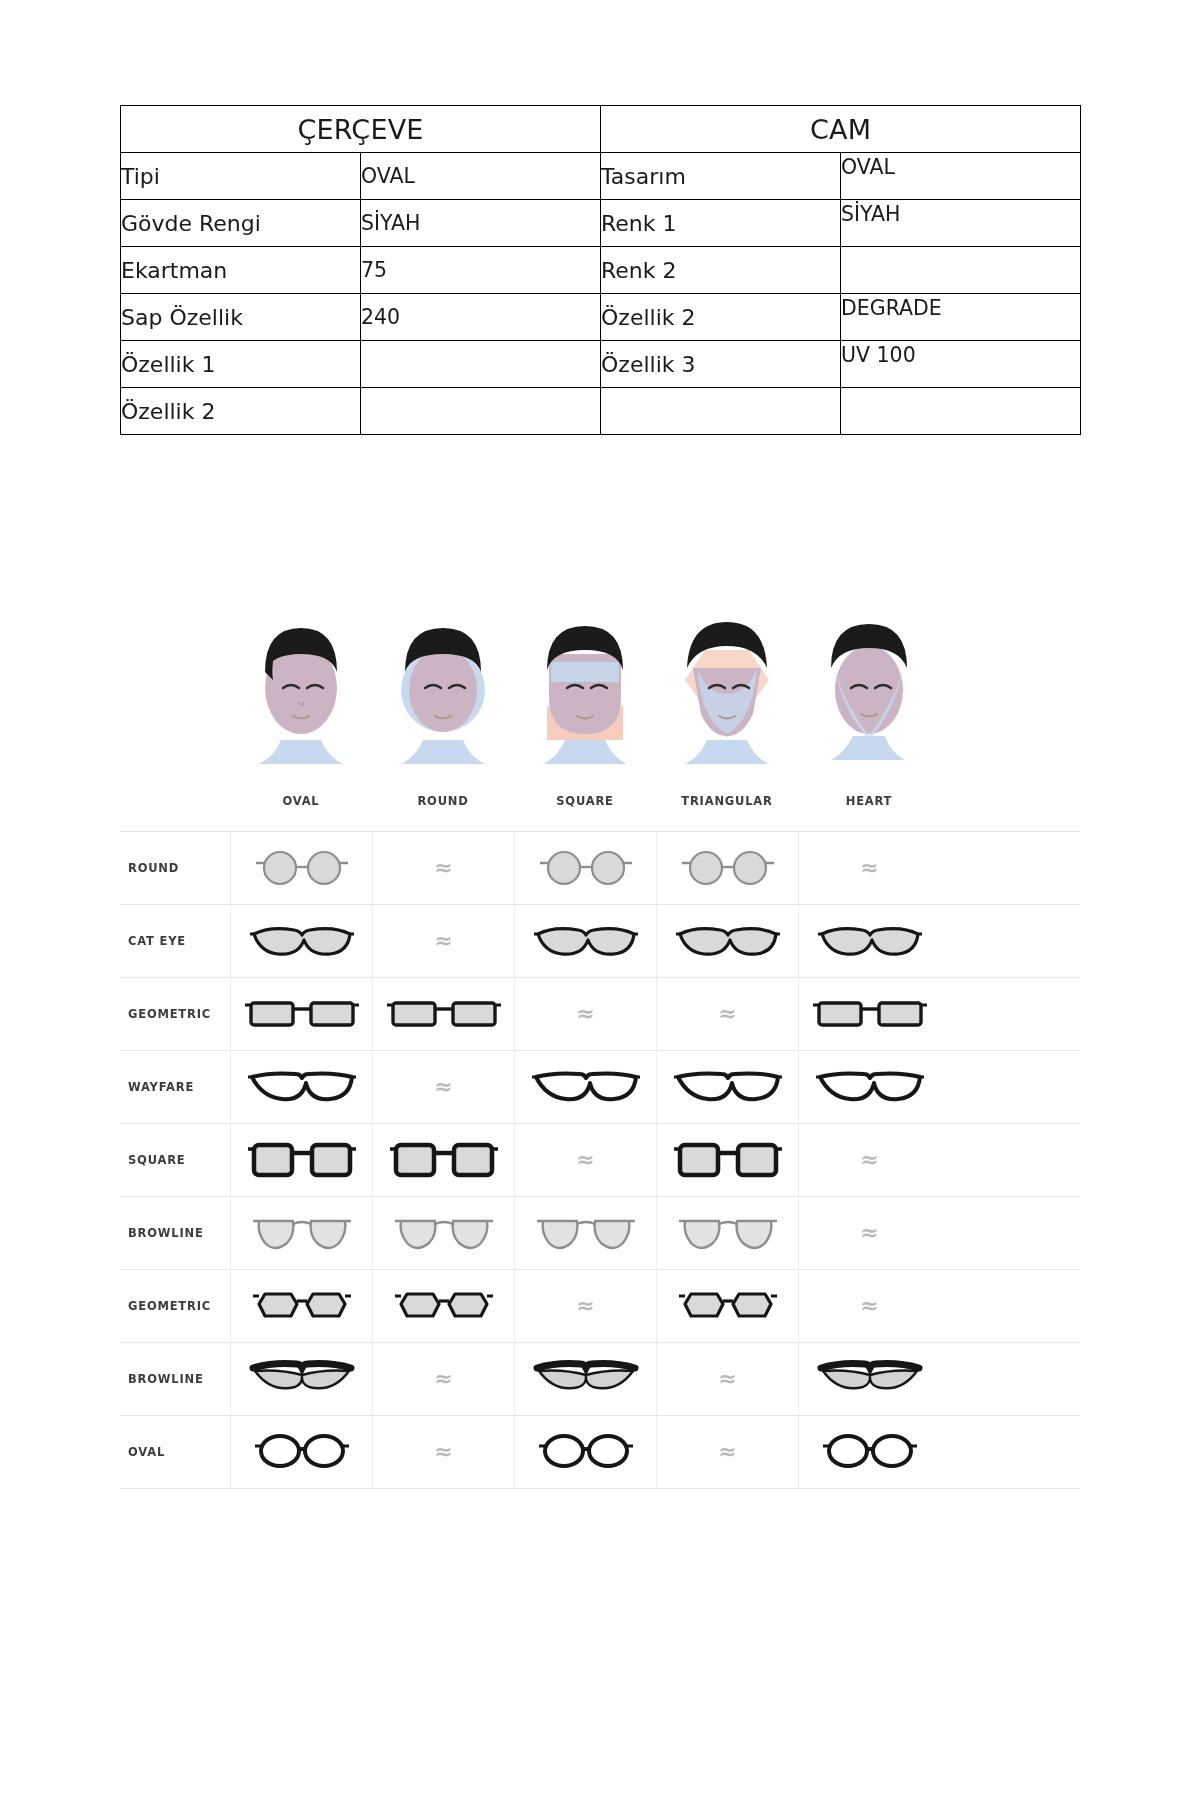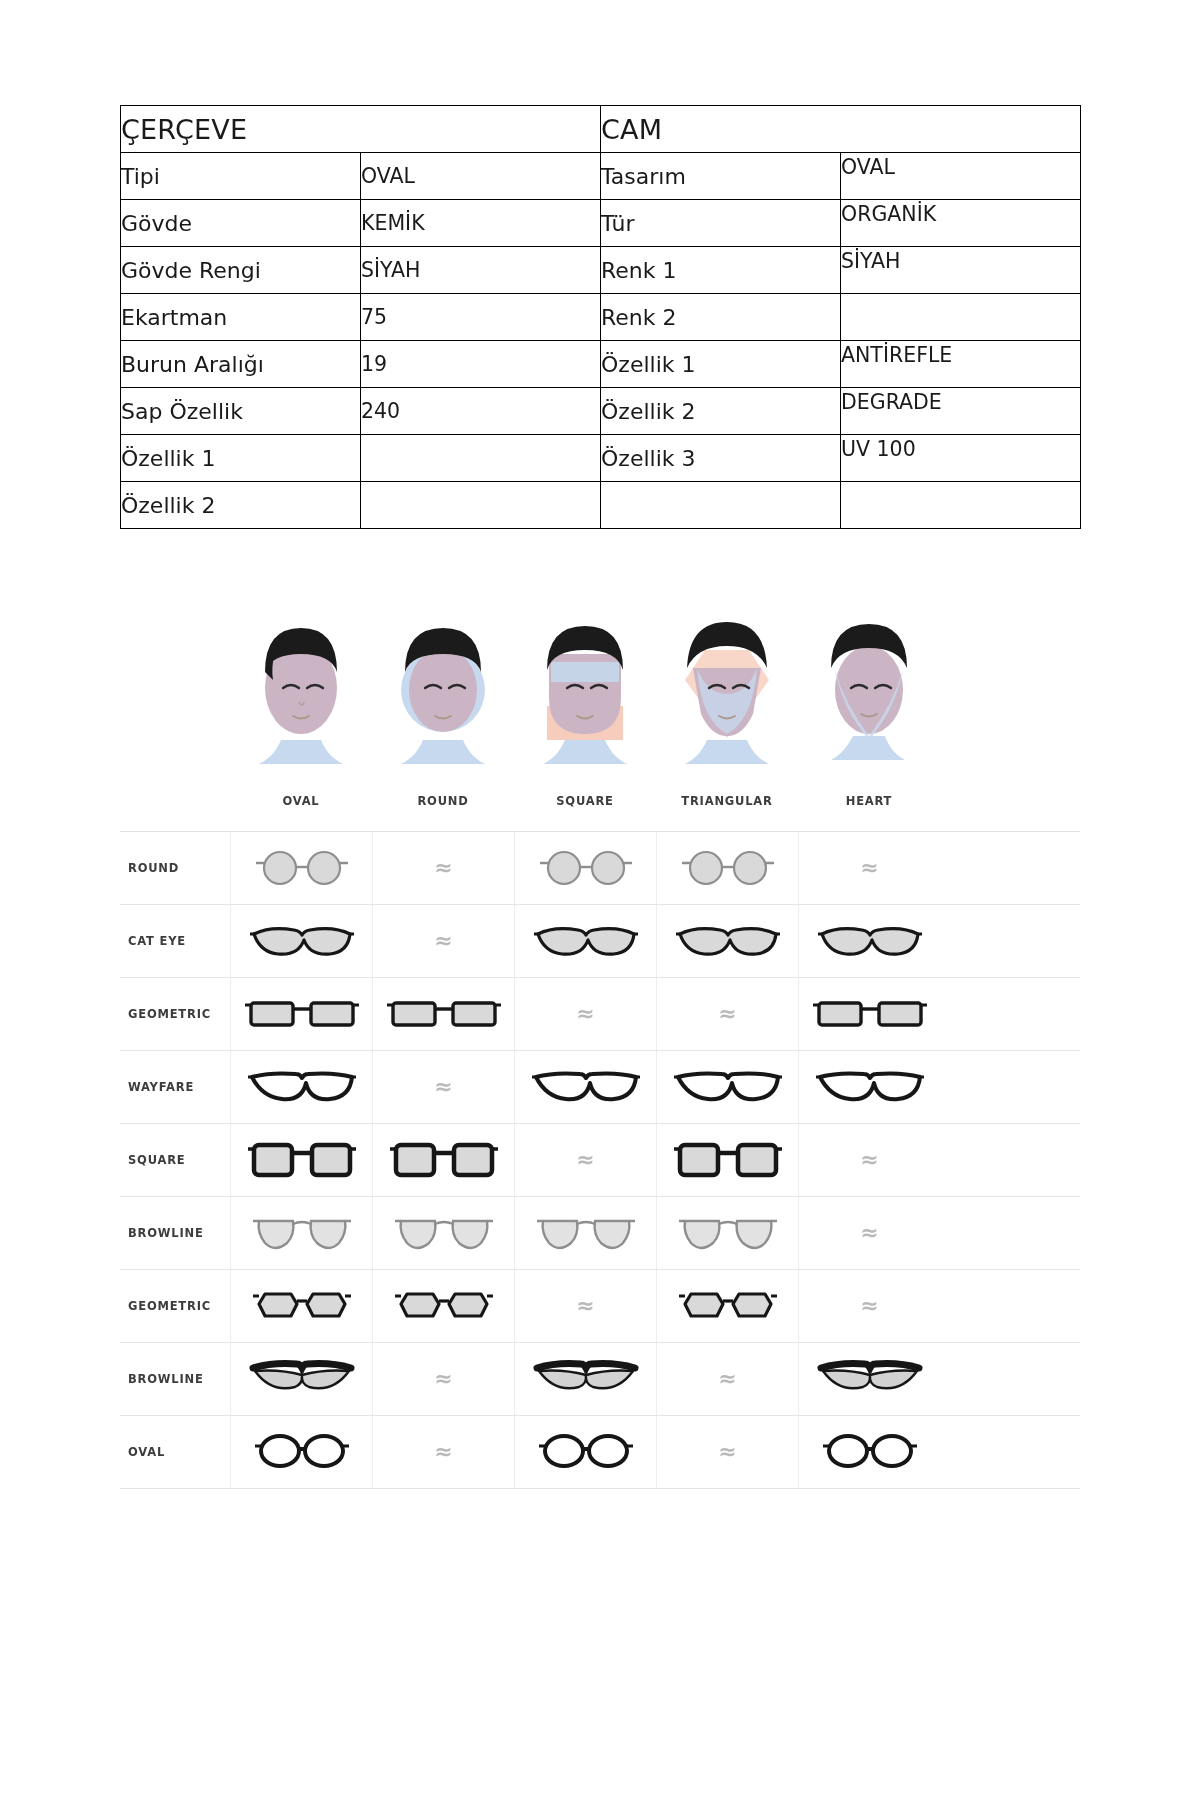--- a/index.html
+++ b/index.html
@@ -27,20 +27,21 @@
     border-collapse: collapse;
     width: 960px;
     table-layout: fixed;
   }
   table.spec td, table.spec th {
     border: 1px solid #000000;
     padding: 0;
     vertical-align: middle;
   }
   .hdr {
+    text-align: center;
     font-size: 27px;
     font-weight: 400;
     height: 46px;
     letter-spacing: 0.2px;
   }
   .lbl {
     font-size: 22px;
     padding-left: 14px;
     height: 44px;
     font-weight: 400;
@@ -149,42 +150,30 @@
         <td class="hdr" colspan="2">CAM</td>
       </tr>
 
       <tr>
         <td class="lbl">Tipi</td>
         <td class="val">OVAL</td>
         <td class="lbl">Tasarım</td>
         <td class="val up">OVAL</td>
       </tr>
       <tr>
-        <td class="lbl">Gövde</td>
-        <td class="val">KEMİK</td>
-        <td class="lbl">Tür</td>
-        <td class="val up">ORGANİK</td>
-      </tr>
-      <tr>
         <td class="lbl">Gövde Rengi</td>
         <td class="val">SİYAH</td>
         <td class="lbl">Renk 1</td>
         <td class="val up">SİYAH</td>
       </tr>
       <tr>
         <td class="lbl">Ekartman</td>
         <td class="val">75</td>
         <td class="lbl">Renk 2</td>
         <td class="val up"></td>
-      </tr>
-      <tr>
-        <td class="lbl">Burun Aralığı</td>
-        <td class="val">19</td>
-        <td class="lbl">Özellik 1</td>
-        <td class="val up">ANTİREFLE</td>
       </tr>
       <tr>
         <td class="lbl">Sap Özellik</td>
         <td class="val">240</td>
         <td class="lbl">Özellik 2</td>
         <td class="val up">DEGRADE</td>
       </tr>
       <tr>
         <td class="lbl">Özellik 1</td>
         <td class="val"></td>

